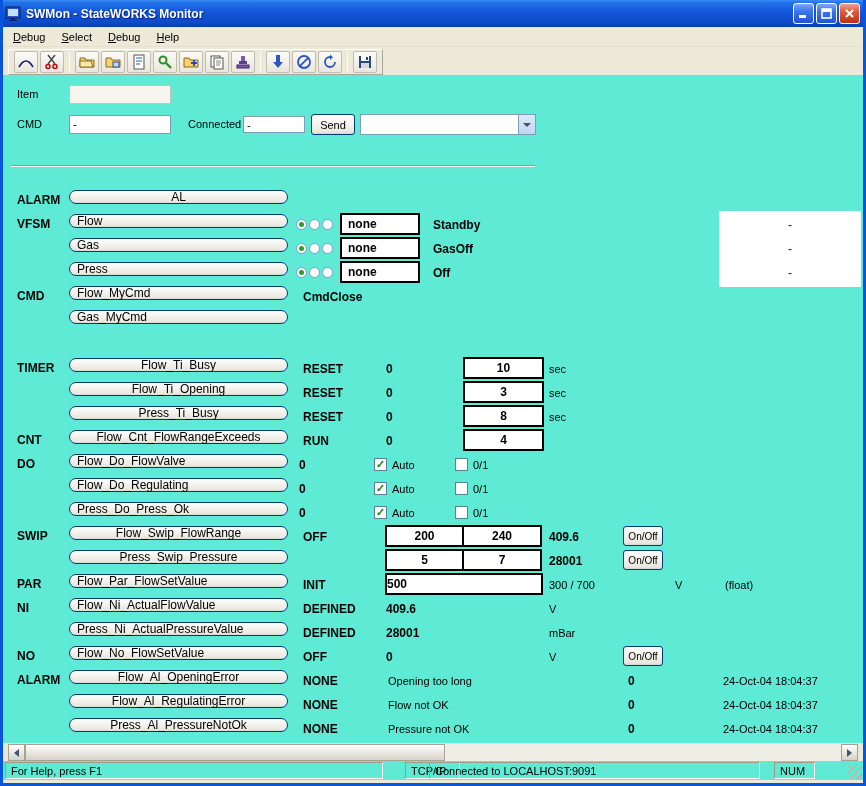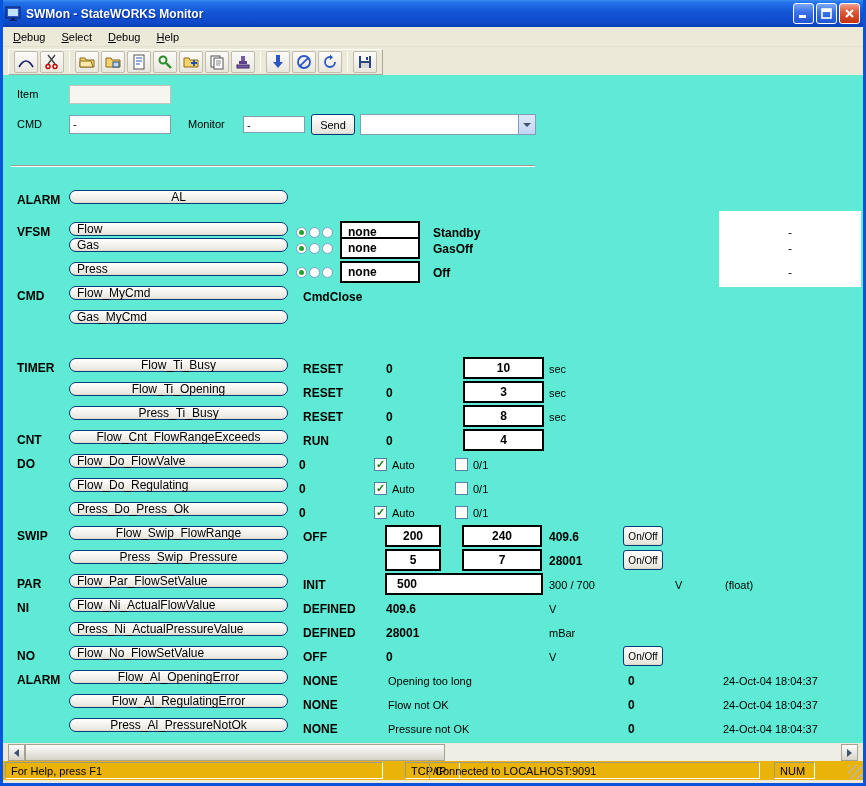--- a/index.html
+++ b/index.html
@@ -77,23 +77,23 @@
   .dash { position:absolute; left:716px; top:5px; width:142px; text-align:center; font-size:12px; color:#222; }
   .doval { position:absolute; left:296px; top:5px; font-weight:bold; font-size:12px; }
   .alt  { position:absolute; left:385px; top:6px; font-size:11px; }
   .alc  { position:absolute; left:625px; top:5px; font-weight:bold; font-size:12px; }
   .altime { position:absolute; left:720px; top:6px; font-size:11px; }
 
   .inb { position:absolute; top:0; height:22px; background:#fff; border:2px solid #000;
          font-weight:bold; font-size:12px; display:flex; align-items:center; justify-content:center; }
   .none-box { left:337px; width:80px; justify-content:flex-start; padding-left:6px; }
   .preset { left:460px; width:81px; }
-  .low  { left:382px; width:56px; }
+  .low  { left:382px; width:79px; }
   .high { left:459px; width:80px; }
-  .wide { left:382px; width:158px; justify-content:flex-start; padding-left:10px; }
+  .wide { left:382px; width:158px; justify-content:flex-start; padding-left:0; }
 
   .onoff { appearance:none; font-family:inherit; position:absolute; left:620px; top:1px; width:40px; height:20px;
            border:1px solid #003C74; border-radius:3px; font-size:10px; cursor:default;
            background:linear-gradient(#FFFFFF,#F4F3EE 45%,#E8E6DE 90%,#D8D5CB); }
 
   .radios { position:absolute; left:293px; top:6px; display:flex; gap:2px; }
   .radio { width:11px; height:11px; border-radius:50%; border:1px solid #77A0C8; background:#fff;
            display:inline-flex; align-items:center; justify-content:center; }
   .radio.on::after { content:""; width:5px; height:5px; border-radius:50%; background:#2AA12A; }
 
@@ -111,21 +111,21 @@
             display:flex; align-items:center; justify-content:center; }
   .sb-track { flex:1; position:relative; }
   .sb-thumb { position:absolute; left:0; top:0; width:420px; height:17px;
               border:1px solid #A5A294; background:linear-gradient(#FDFDFB,#D6D3C9); }
   .arr-l { width:0; height:0; border-top:4px solid transparent; border-bottom:4px solid transparent;
            border-right:5px solid #40546E; }
   .arr-r { width:0; height:0; border-top:4px solid transparent; border-bottom:4px solid transparent;
            border-left:5px solid #40546E; }
 
   
-  .statusbar { position:absolute; left:0; top:761px; width:860px; height:19px; background:#eab308; }
+  .statusbar { position:absolute; left:0; top:761px; width:860px; height:19px; background:#5eead4; }
   .sb-pane { position:absolute; top:1px; height:17px; padding:2px 5px; font-size:11px;
              border:1px solid; border-color:#9D9A87 #FFFFFF #FFFFFF #9D9A87; overflow:hidden; white-space:nowrap; }
   .pane-help { left:2px;  width:378px; }
   .pane-tcp  { left:402px; width:55px; }
   .pane-conn { left:426px; width:331px; }
   .pane-num  { left:771px; width:41px; }
   .grip { position:absolute; right:1px; bottom:1px; width:14px; height:14px;
           background:repeating-linear-gradient(135deg,#B9B6AB 0 2px,transparent 2px 5px); }
 
   svg { display:block; }
@@ -261,39 +261,39 @@
     </div>
   </div>
 
   <div class="main">
 
     <span class="flabel" style="left:14px; top:13px;">Item</span>
     <span class="edit-disabled" style="left:66px; top:10px; width:102px;"></span>
 
     <span class="flabel" style="left:14px; top:43px;">CMD</span>
     <span class="edit" style="left:66px; top:40px; width:102px;">-</span>
-    <span class="flabel" style="left:185px; top:43px;">Monitor</span>
+    <span class="flabel" style="left:185px; top:43px;">Connected</span>
     <span class="edit" style="left:240px; top:41px; width:62px; height:17px;">-</span>
     <button class="xpbtn send">Send</button>
     <span class="combo">
       <span class="combo-value"></span>
       <span class="combo-btn">
         <span class="combo-arrow"></span>
       </span>
     </span>
     <div class="sep"></div>
 
     <div class="vfsm-panel"></div>
 
     <div class="row" style="top:114px;">
       <span class="sec">ALARM</span>
       <button class="gbtn tc">AL</button>
     </div>
 
-    <div class="row" style="top:146px;padding-left:7px;">
+    <div class="row" style="top:138px;padding-left:7px;">
       <span class="sec">VFSM</span>
       <button class="gbtn tl">Flow</button>
       <span class="radios">
         <span class="radio on"></span>
         <span class="radio"></span>
         <span class="radio"></span>
       </span>
       <span class="inb none-box">none</span>
       <span class="state">Standby</span>
       <span class="dash">-</span>

